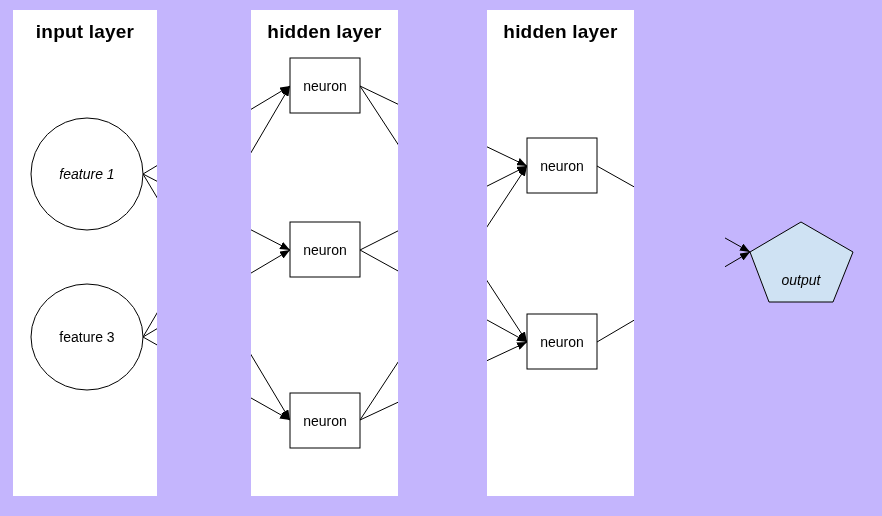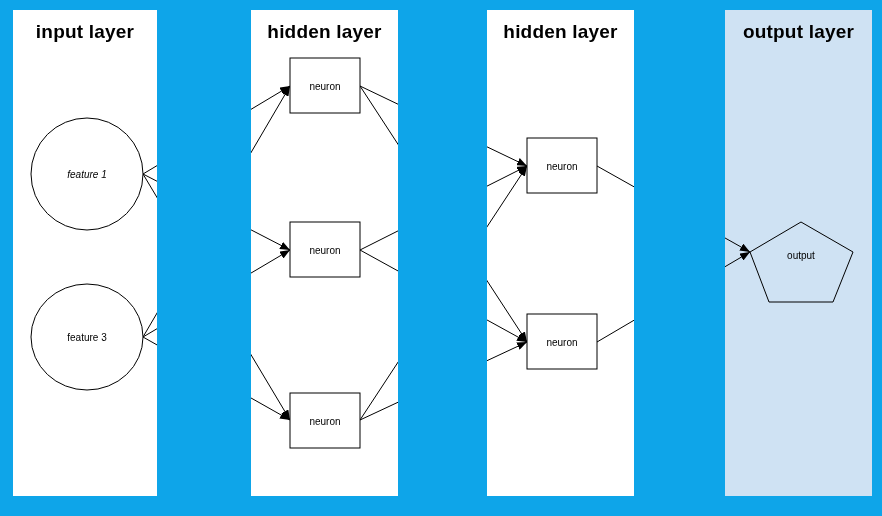--- a/index.html
+++ b/index.html
@@ -5,21 +5,21 @@
   html, body {
     margin: 0;
     padding: 0;
     background: #000000;
     font-family: "Liberation Sans", "DejaVu Sans", sans-serif;
   }
   .stage {
     position: relative;
     width: 882px;
     height: 516px;
-    background: #0ea5e9;
+    background: #c4b5fd;
     overflow: hidden;
   }
   .col {
     position: absolute;
     top: 10px;
     height: 486px;
   }
   .col.white { background: #ffffff; }
   .col.blue  { background: #cfe2f3; }
   .col-input   { left: 13px;  width: 144px; }
@@ -36,41 +36,38 @@
   }
   svg.overlay {
     position: absolute;
     left: 0; top: 0;
     width: 882px; height: 516px;
     pointer-events: none;
   }
   .lbl {
     position: absolute;
     transform: translate(-50%, -50%);
-    font-size: 10px;
+    font-size: 14px;
     color: #000000;
     white-space: nowrap;
   }
 </style>
 </head>
 <body>
 
 <div class="stage">
 
   <div class="col white col-input">
     <div class="layer-title">input layer</div>
   </div>
   <div class="col white col-hidden1">
     <div class="layer-title">hidden layer</div>
   </div>
   <div class="col white col-hidden2">
     <div class="layer-title">hidden layer</div>
-  </div>
-  <div class="col blue col-output">
-    <div class="layer-title">output layer</div>
   </div>
 
   <svg class="overlay" viewBox="0 0 882 516">
     <defs>
       <clipPath id="colclip">
         <rect x="13" y="10" width="144" height="486"></rect>
         <rect x="251" y="10" width="147" height="486"></rect>
         <rect x="487" y="10" width="147" height="486"></rect>
         <rect x="725" y="10" width="147" height="486"></rect>
       </clipPath>
@@ -108,15 +105,15 @@
     </g>
   </svg>
 
   <div class="lbl" style="left:87px;  top:174px;font-style:italic;">feature 1</div>
   <div class="lbl" style="left:87px;  top:337px;">feature 3</div>
   <div class="lbl" style="left:325px; top:86px;">neuron</div>
   <div class="lbl" style="left:325px; top:250px;">neuron</div>
   <div class="lbl" style="left:325px; top:421px;">neuron</div>
   <div class="lbl" style="left:562px; top:166px;">neuron</div>
   <div class="lbl" style="left:562px; top:342px;">neuron</div>
-  <div class="lbl" style="left:801px; top:255px;">output</div>
+  <div class="lbl" style="left:801px; top:280px;font-style:italic;">output</div>
 
 </div>
 
 </body></html>

